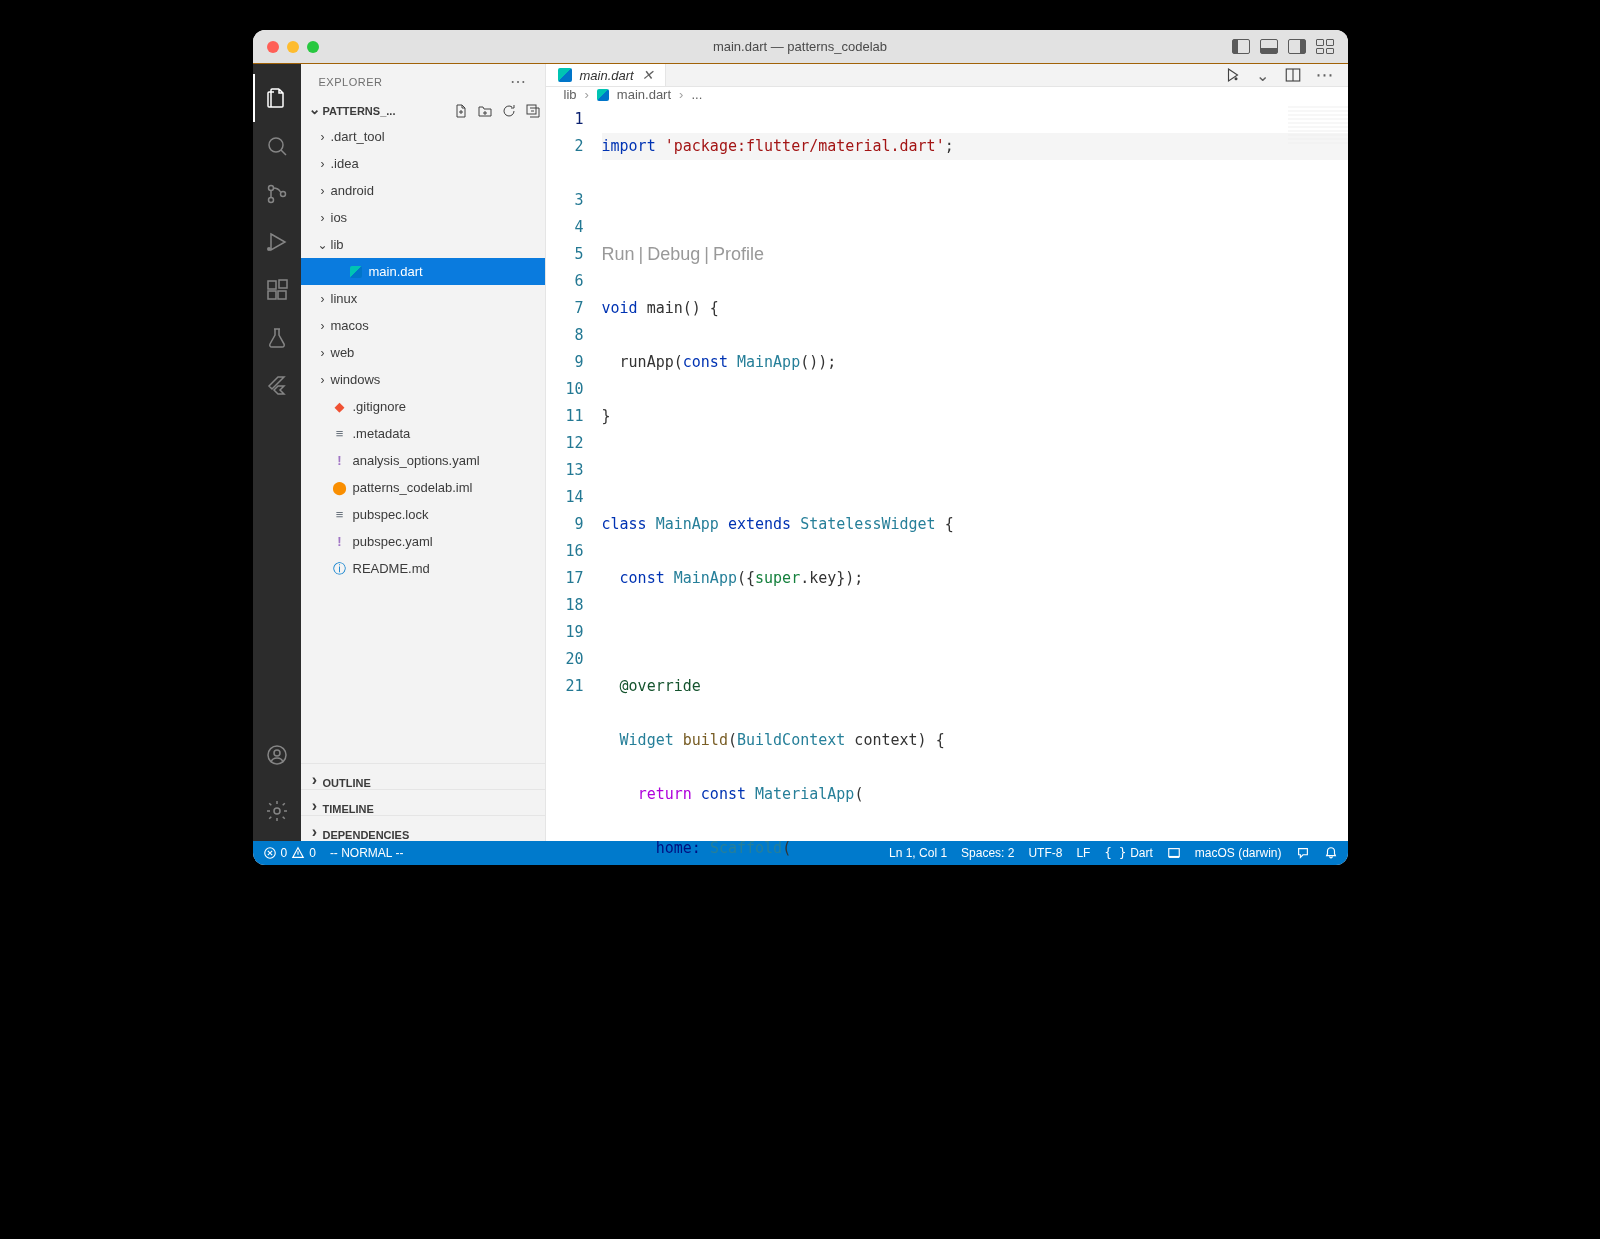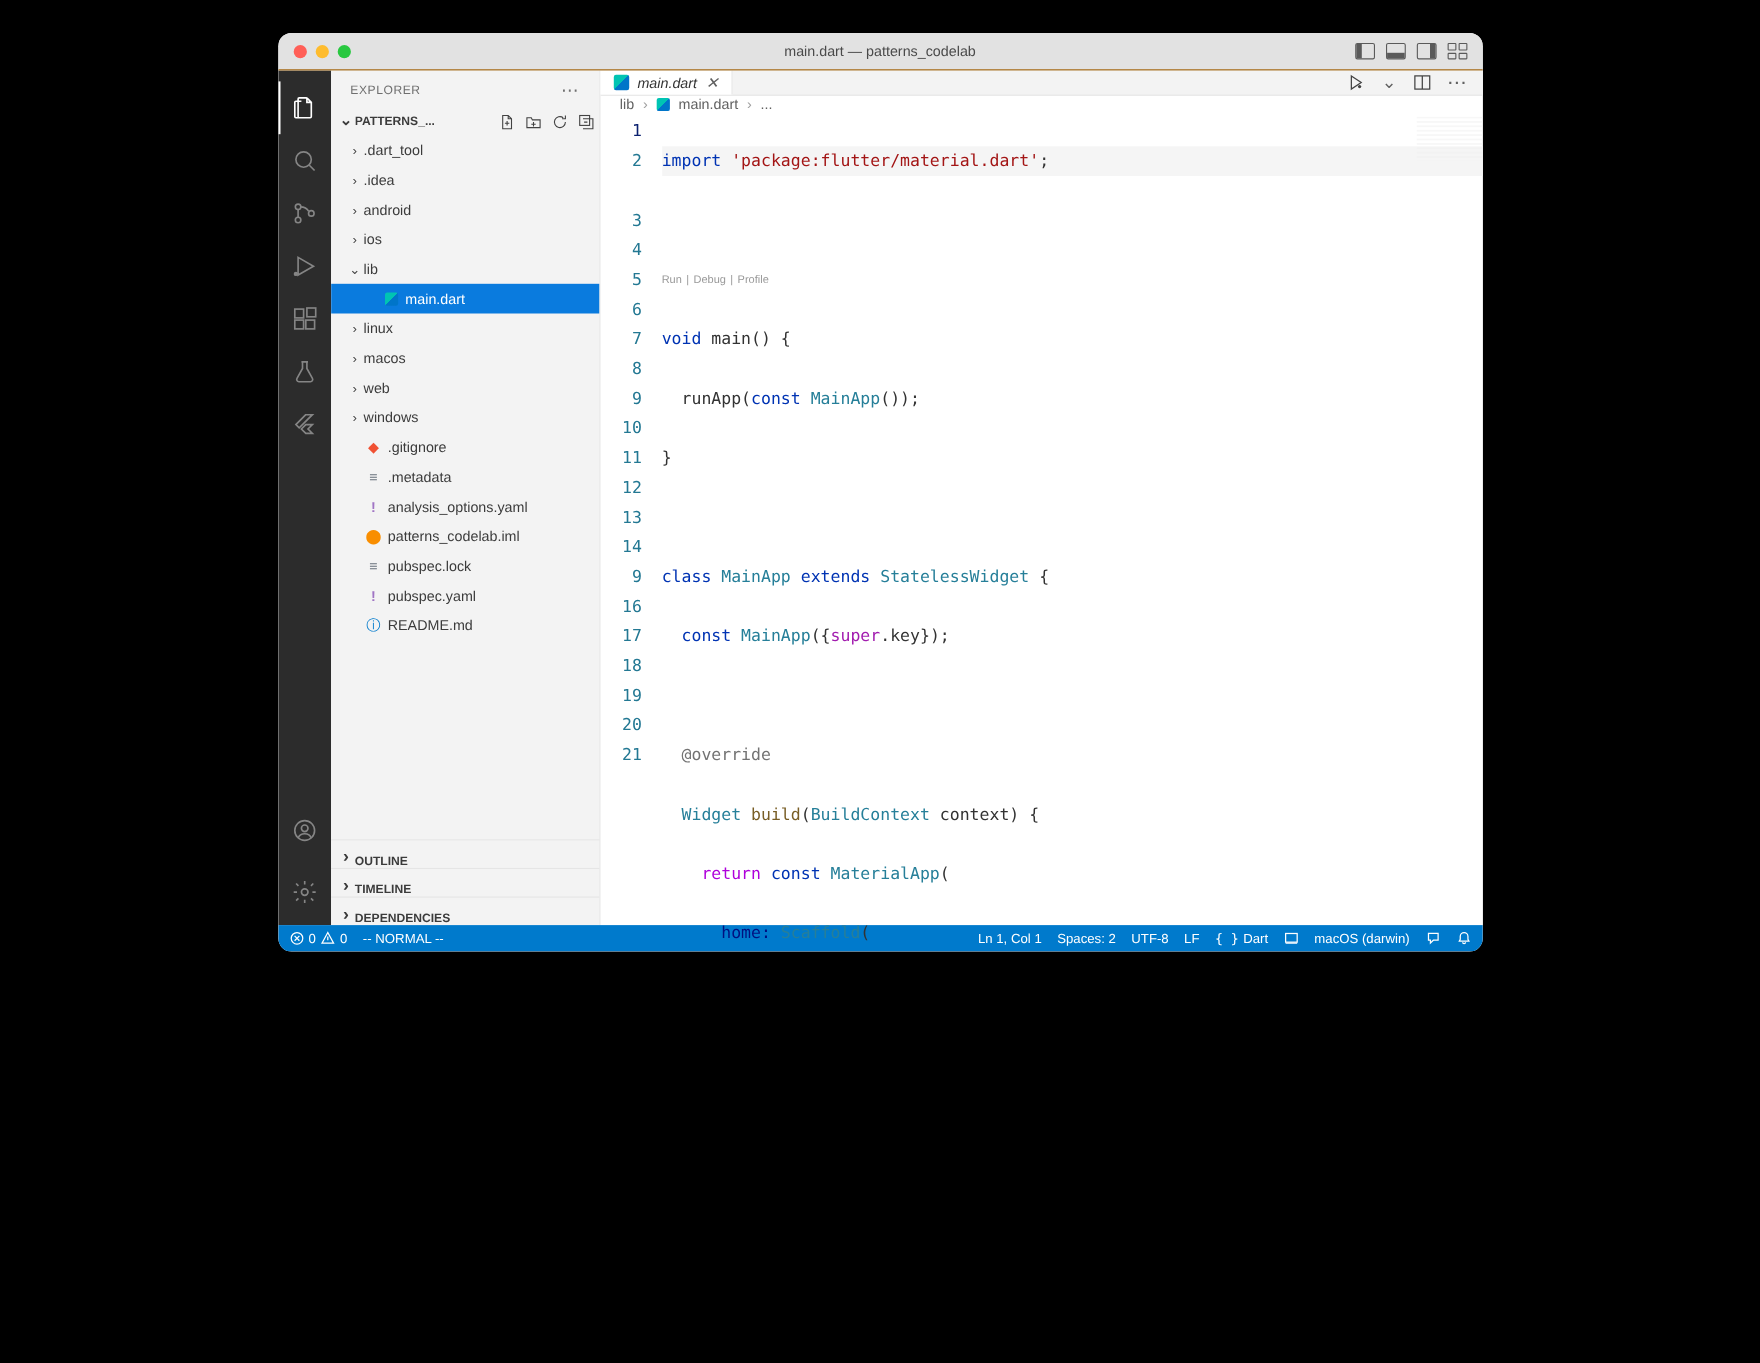--- a/index.html
+++ b/index.html
@@ -120,33 +120,33 @@
   }
   .bc-sep { color:#a0a0a0; }
 
   .code-area { flex:1; display:flex; position:relative; font-family:"SF Mono",Menlo,Consolas,monospace; font-size:15px; line-height:27px; }
   .gutter { width:56px; text-align:right; color:#6a9fb5; padding-right:18px; padding-top:4px; user-select:none; }
   .gutter .ln { height:27px; color:#237893; }
   .gutter .ln.current { color:#0b216f; }
   .code { flex:1; padding-top:4px; white-space:pre; color:#333; position:relative; }
   .code-line { height:27px; }
   .code-line.hl { background:#f5f5f5; }
-  .codelens { color:#999; font-size:10px; font-family:-apple-system,sans-serif; height:27px; display:flex; align-items:center; }
+  .codelens { color:#999; font-size:18px; font-family:-apple-system,sans-serif; height:27px; display:flex; align-items:center; }
   .codelens a { color:#999; cursor:pointer; }
   .codelens .sep { margin:0 4px; }
 
   .k-import { color:#0033b3;text-align:right; }
   .k-str { color:#a31515; }
   .k-kw { color:#0033b3; }
   .k-type { color:#267f99; }
   .k-fn { color:#795e26; }
-  .k-ann { color:#737373; }
+  .k-ann { color:#14532d; }
   .k-param { color:#001080; }
   .k-ret { color:#af00db; }
-  .k-super { color:#a21caf; }
+  .k-super { color:#15803d; }
 
   .minimap { position:absolute; right:0; top:4px; width:60px; height:40px;
     background:linear-gradient(#eee 2px,transparent 2px) 0 0/100% 4px; opacity:0.5; }
 
   .statusbar {
     height: 24px; background:#007acc; color:#fff; display:flex; align-items:center;
     font-size:12px; padding:0 10px; gap:14px;
   }
   .sb-left, .sb-right { display:flex; align-items:center; gap:14px; }
   .sb-right { margin-left:auto; }

